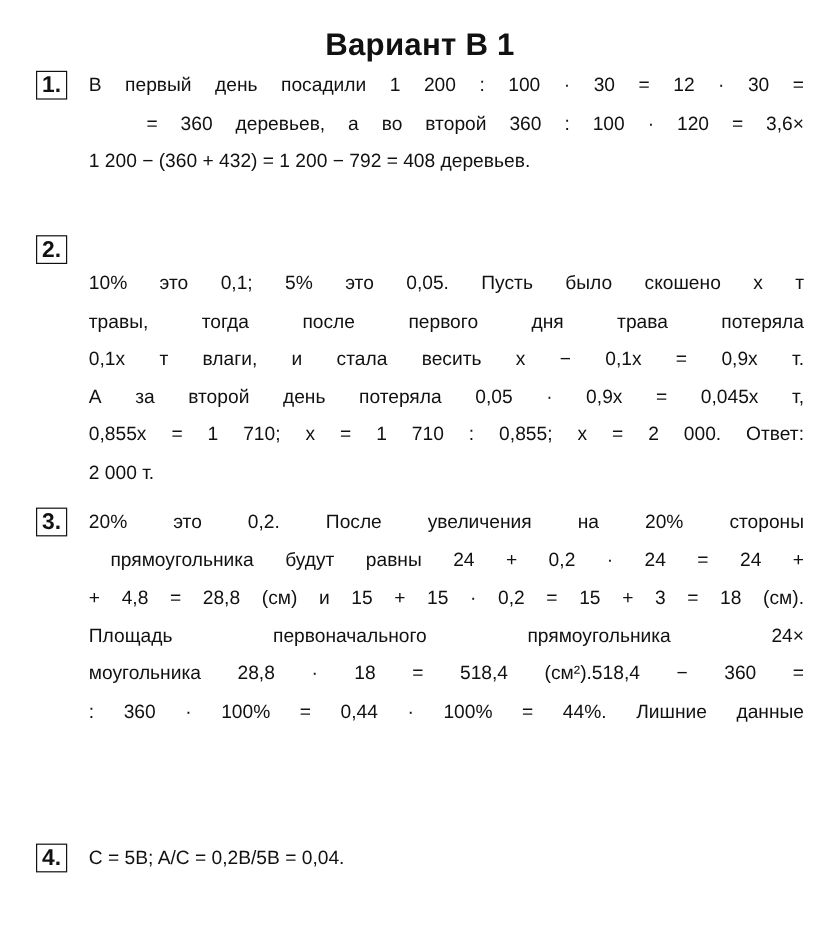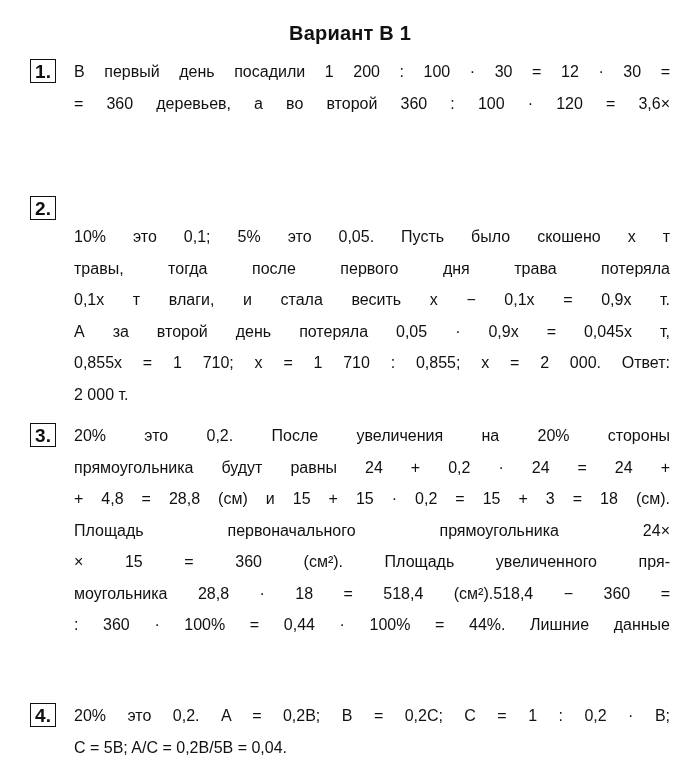--- a/index.html
+++ b/index.html
@@ -3,21 +3,21 @@
 <meta charset="utf-8">
 <style>
   html, body { margin: 0; padding: 0; background: #ffffff; }
   body {
     width: 700px; height: 777px; position: relative; overflow: hidden;
     font-family: "Liberation Serif", "DejaVu Serif", serif;
     color: #111111;
   }
   .title {
     position: absolute; top: 22px; left: 0; width: 700px;
-    text-align: center; font-weight: bold; font-size: 20px;
+    text-align: center; font-weight: bold; font-size: 26px;
     font-family: "Liberation Sans", "DejaVu Sans", sans-serif;
     letter-spacing: 0.2px;
   }
   .problem {
     position: absolute; left: 30px; width: 640px;
   }
   .num {
     position: absolute; left: 0; top: 3px;
     width: 26px; height: 24px; border: 1.5px solid #111;
     font-weight: bold; font-size: 19px; line-height: 24px; text-align: center;
@@ -36,48 +36,47 @@
 </style>
 </head>
 <body>
 
 <div class="title">Вариант В 1</div>
 
 <div class="problem" style="top:56px;">
   <div class="num">1.</div>
   <div class="lines" style="top:0;">
     <div class="line" style="text-align-last: justify;">В первый день посадили 1 200 : 100 · 30 = 12 · 30 =</div>
-    <div class="line" style="text-align-last: justify;">= 360 деревьев, а во второй 360 : 100 · 120 = 3,6×</div>
+    <div class="line" style="text-align-last: justify; margin-left: 48px;">= 360 деревьев, а во второй 360 : 100 · 120 = 3,6×</div>
+    <div class="line last">1 200 − (360 + 432) = 1 200 − 792 = 408 деревьев.</div>
   </div>
 </div>
 
 <div class="problem" style="top:193px;">
   <div class="num">2.</div>
   <div class="lines" style="top:0;margin-top:28px;">
     <div class="line" style="text-align-last: justify;">10% это 0,1; 5% это 0,05. Пусть было скошено x т</div>
     <div class="line" style="text-align-last: justify;">травы, тогда после первого дня трава потеряла</div>
     <div class="line" style="text-align-last: justify;">0,1x т влаги, и стала весить x − 0,1x = 0,9x т.</div>
     <div class="line" style="text-align-last: justify;">А за второй день потеряла 0,05 · 0,9x = 0,045x т,</div>
     <div class="line" style="text-align-last: justify;">0,855x = 1 710; x = 1 710 : 0,855; x = 2 000. Ответ:</div>
     <div class="line last">2 000 т.</div>
   </div>
 </div>
 
 <div class="problem" style="top:420px;">
   <div class="num">3.</div>
   <div class="lines" style="top:0;">
     <div class="line" style="text-align-last: justify;">20% это 0,2. После увеличения на 20% стороны</div>
-    <div class="line" style="text-align-last: justify;">прямоугольника будут равны 24 + 0,2 · 24 = 24 +</div>
+    <div class="line" style="text-align-last: justify; margin-left: 18px;">прямоугольника будут равны 24 + 0,2 · 24 = 24 +</div>
     <div class="line" style="text-align-last: justify;">+ 4,8 = 28,8 (см) и 15 + 15 · 0,2 = 15 + 3 = 18 (см).</div>
     <div class="line" style="text-align-last: justify;">Площадь первоначального прямоугольника 24×</div>
-    <div class="line" style="text-align-last: justify;">× 15 = 360 (см²). Площадь увеличенного пря-</div>
     <div class="line" style="text-align-last: justify;">моугольника 28,8 · 18 = 518,4 (см²).518,4 − 360 =</div>
     <div class="line" style="text-align-last: justify;">: 360 · 100% = 0,44 · 100% = 44%. Лишние данные</div>
   </div>
 </div>
 
 <div class="problem" style="top:700px;">
   <div class="num">4.</div>
   <div class="lines" style="top:0;">
-    <div class="line" style="text-align-last: justify;">20% это 0,2. A = 0,2B; B = 0,2C; C = 1 : 0,2 · B;</div>
     <div class="line last">C = 5B; A/C = 0,2B/5B = 0,04.</div>
   </div>
 </div>
 
 </body></html>

